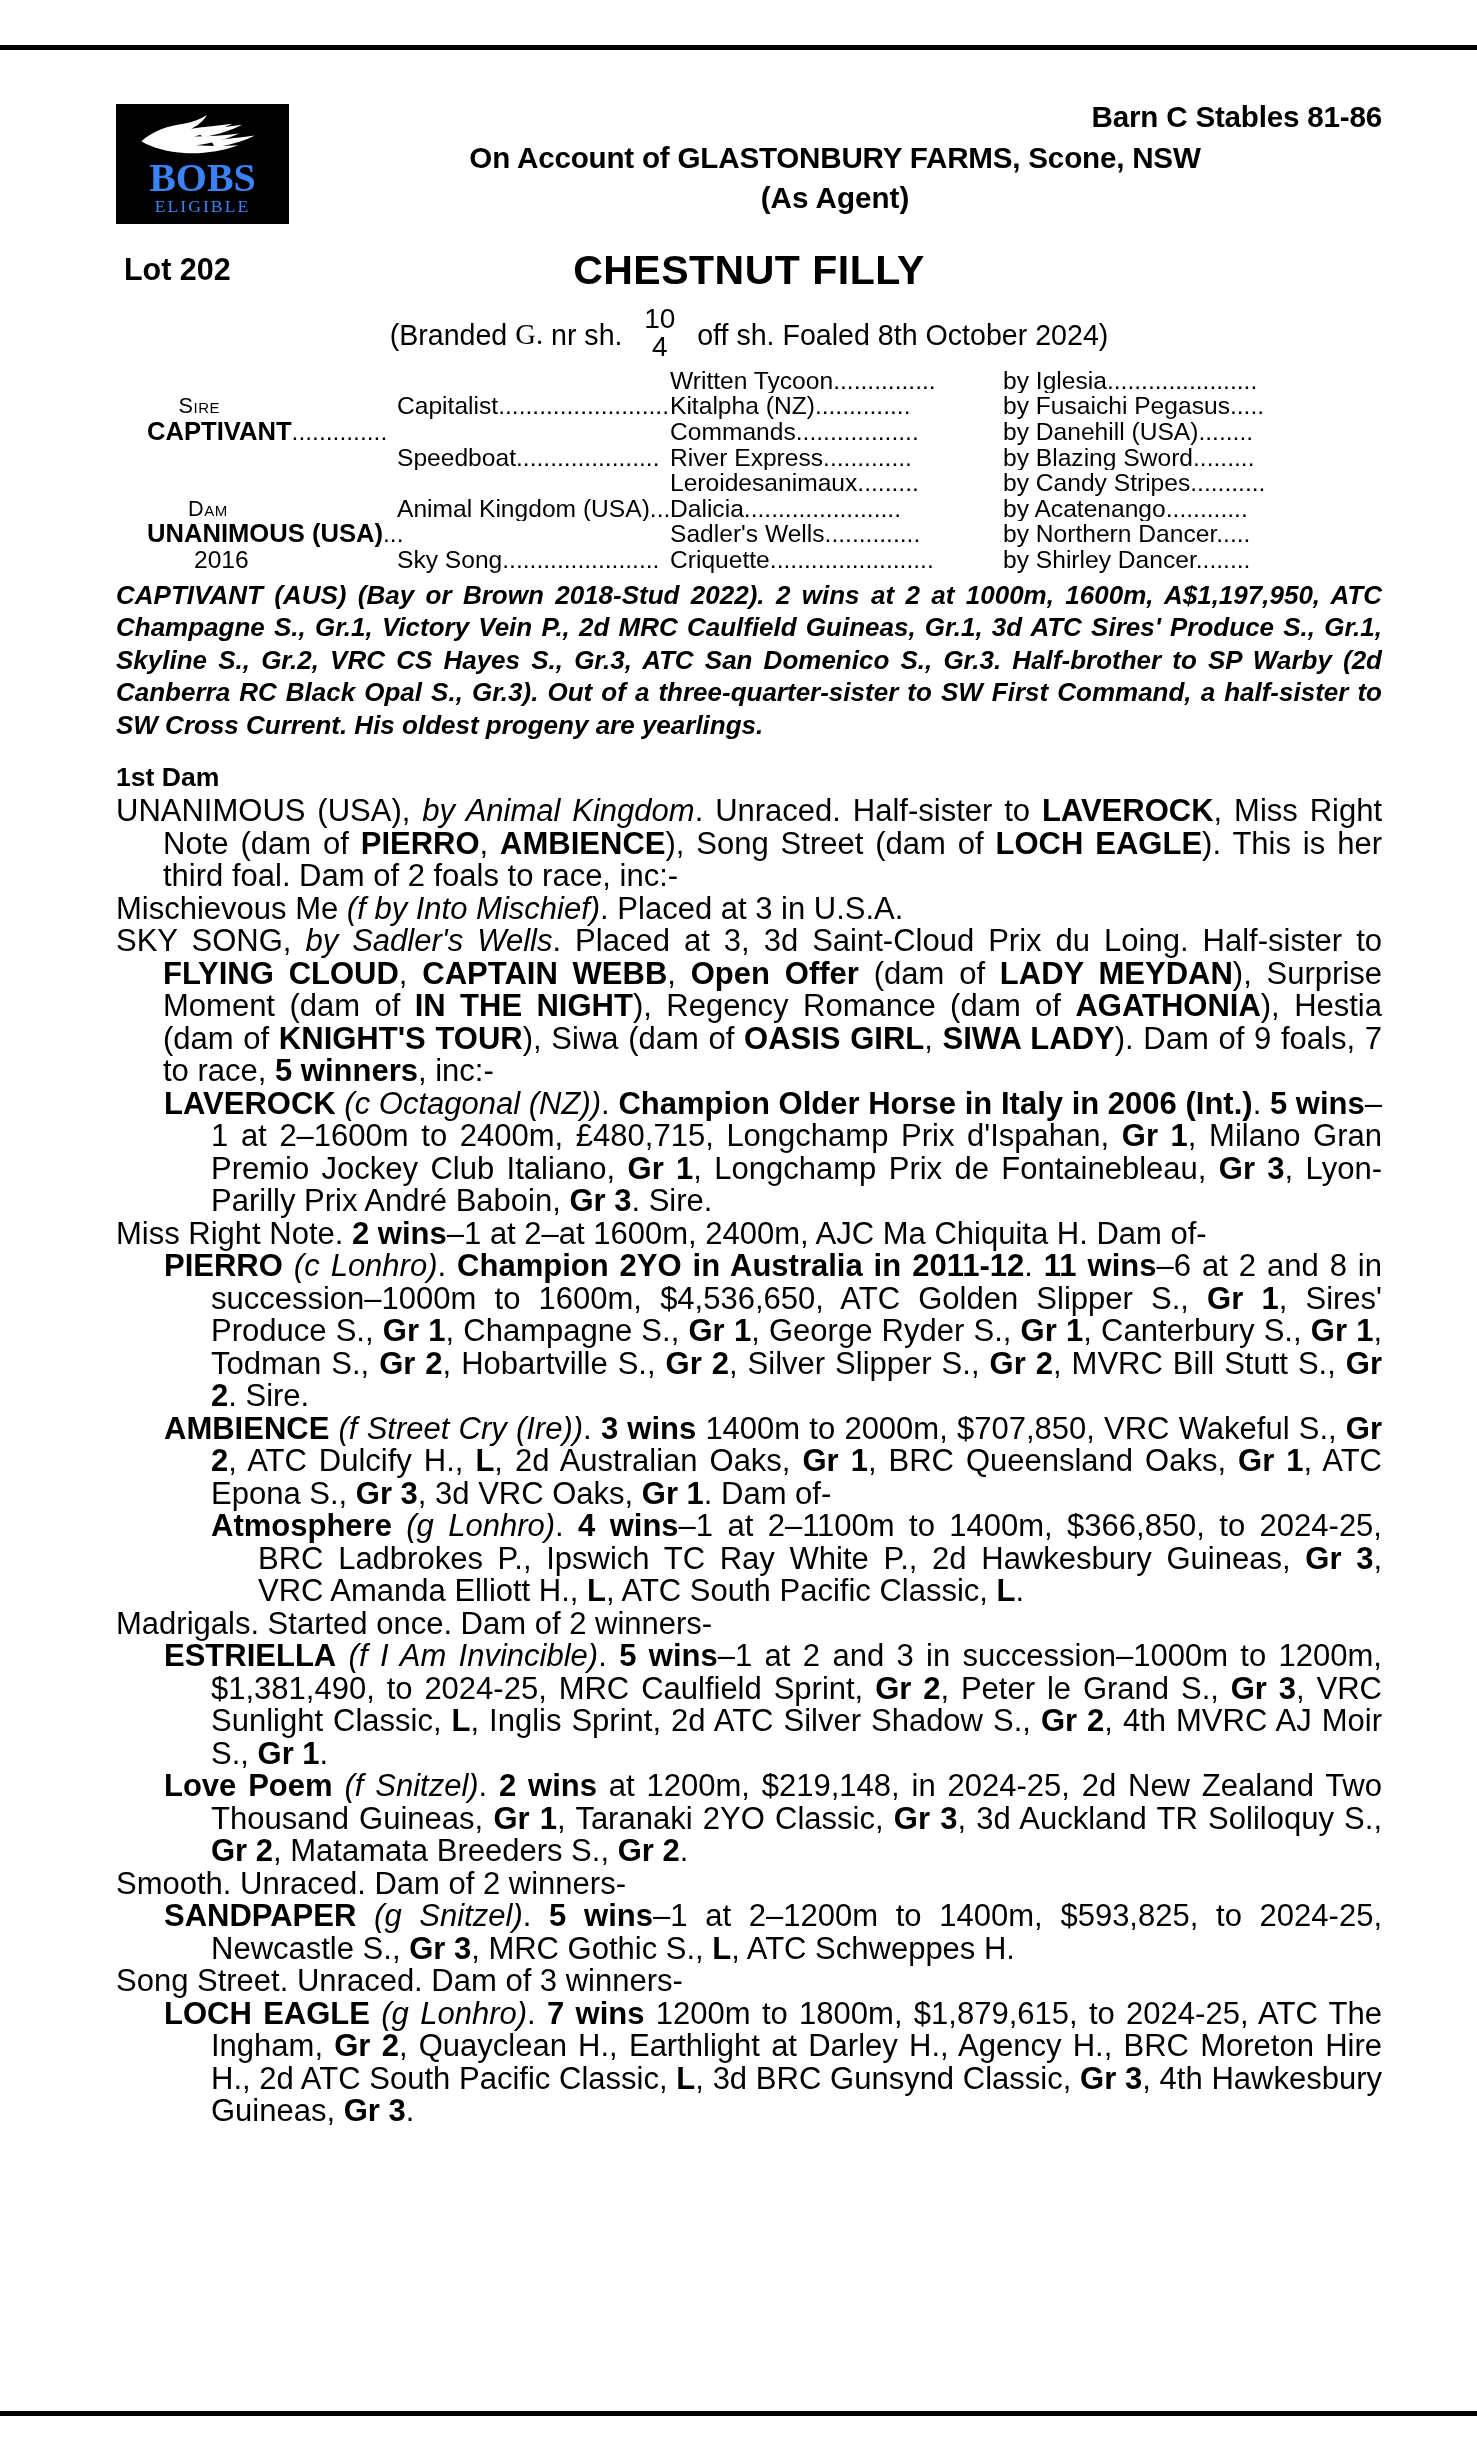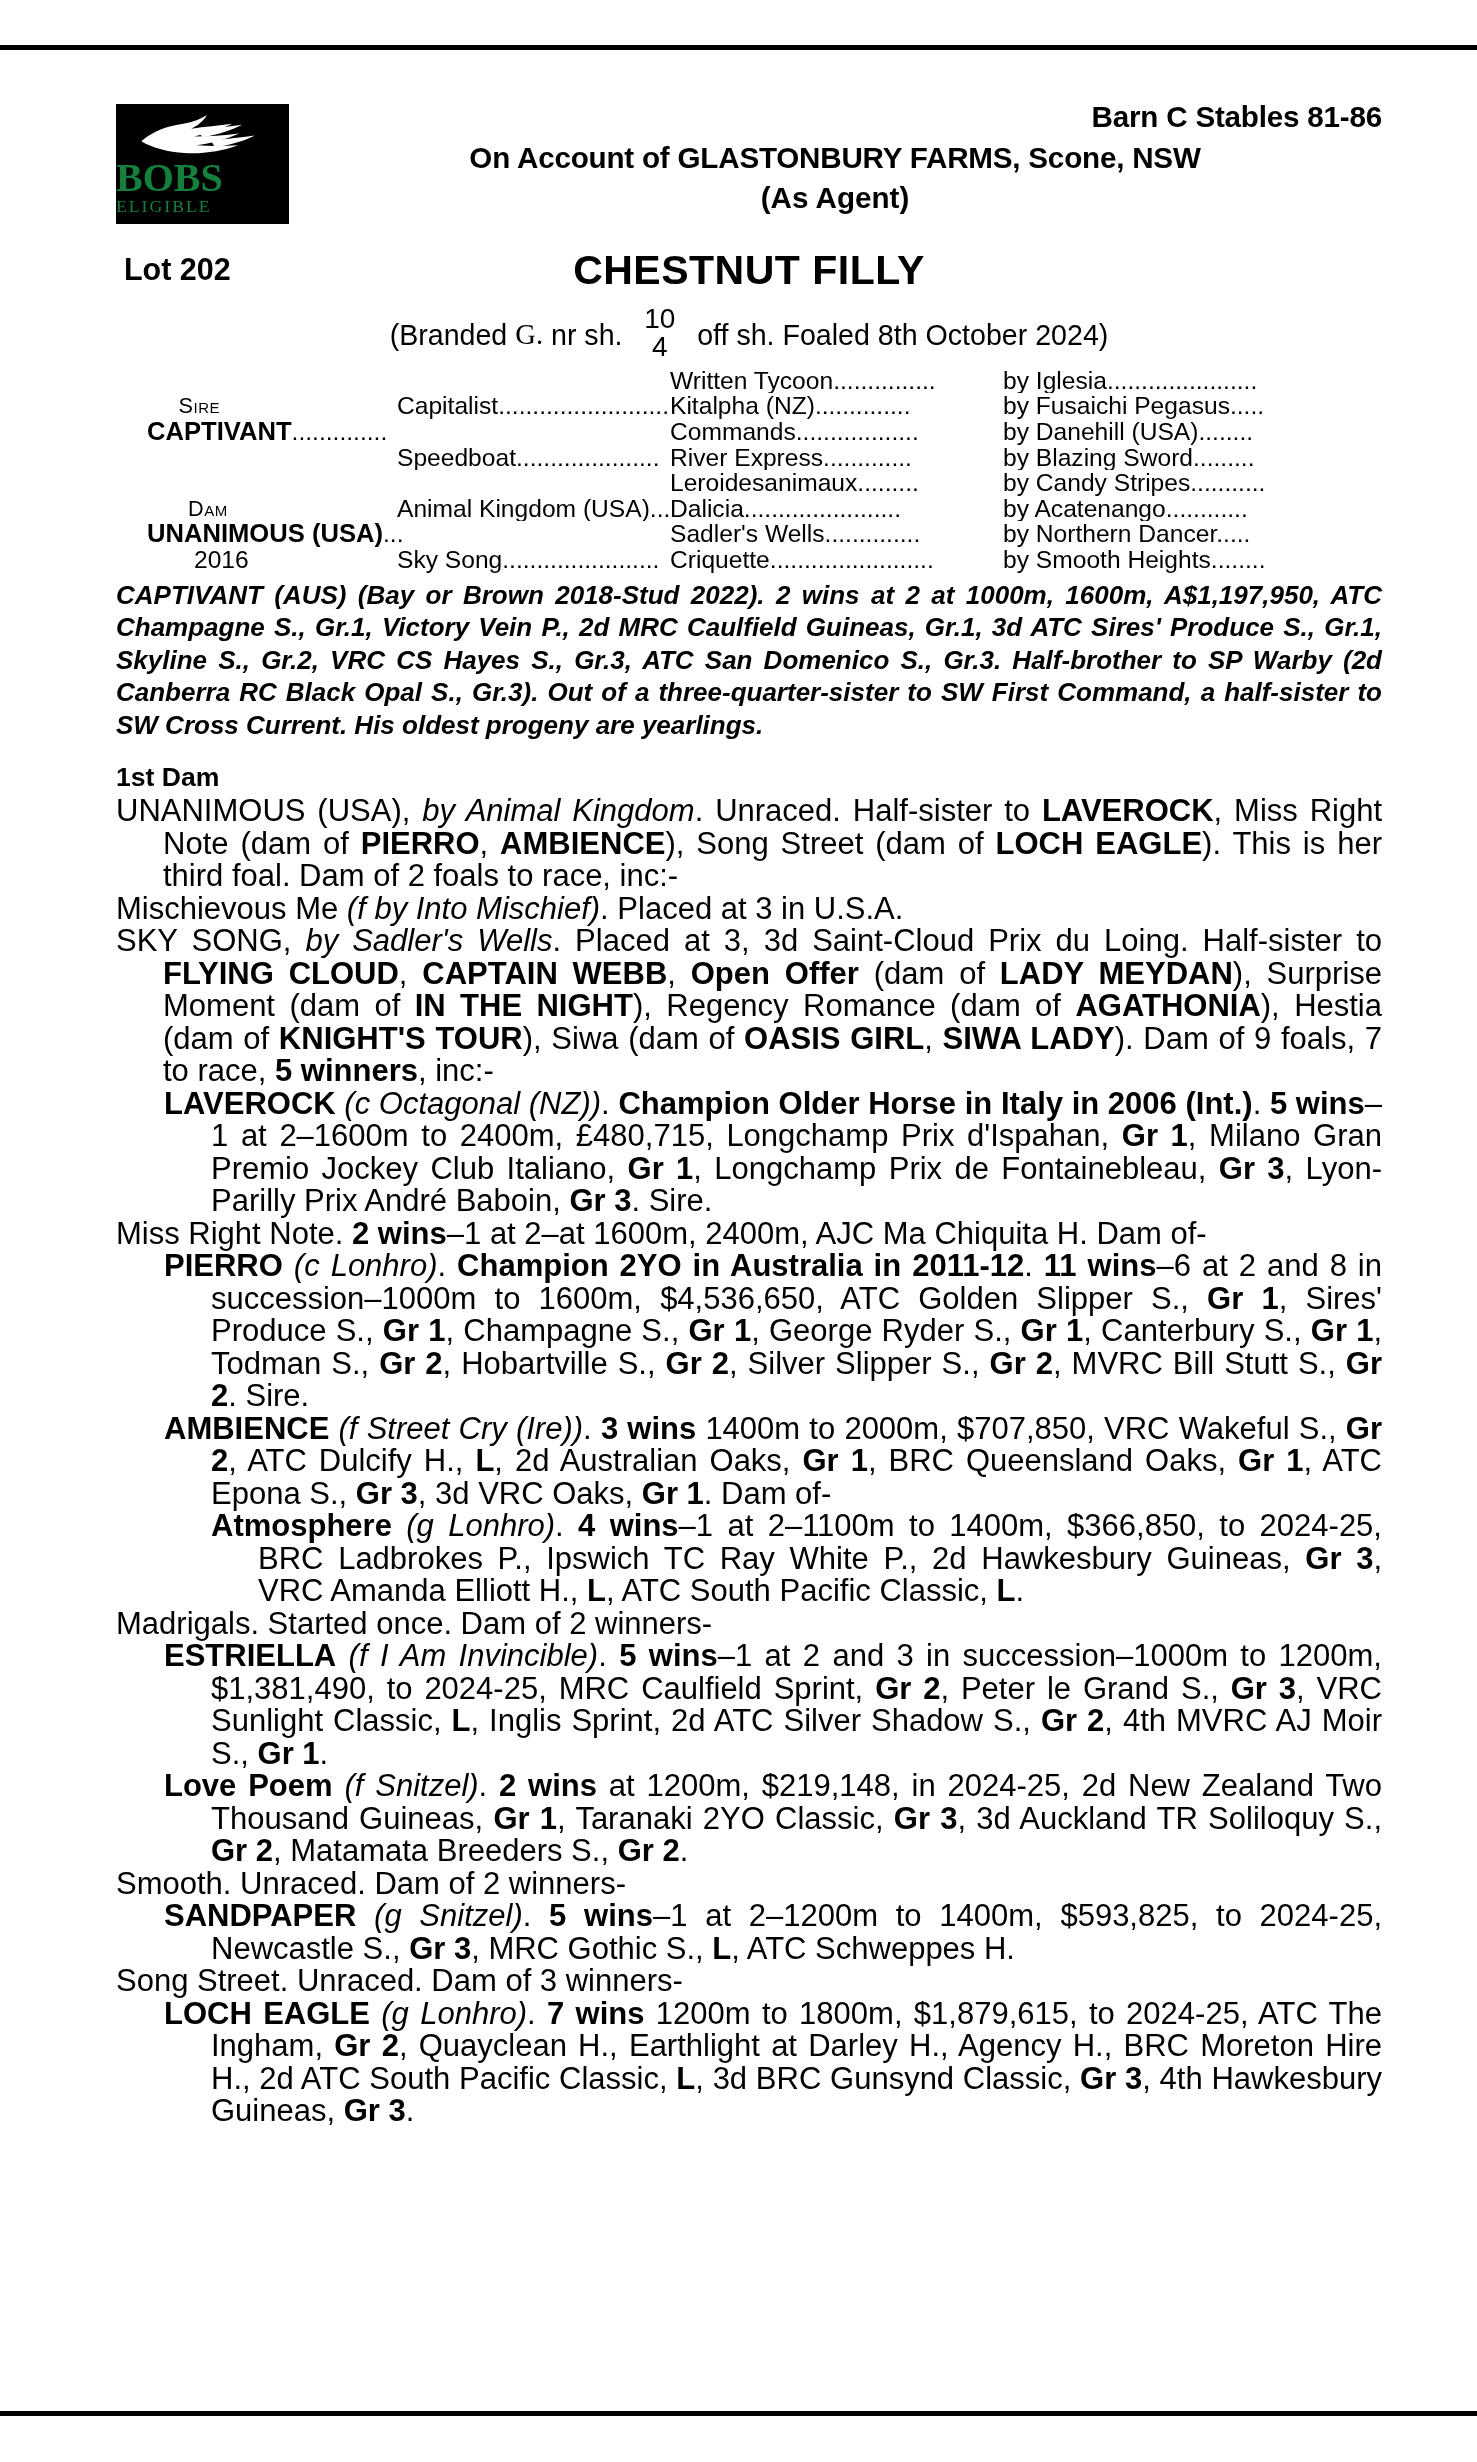--- a/index.html
+++ b/index.html
@@ -44,22 +44,22 @@
     position: relative;
     height: 158px;
   }
   .bobs-logo {
     position: absolute;
     left: 0px;
     top: 9.9px;
     width: 173px;
     height: 120px;
     background: #000;
-    color: #15803d;
-    text-align: left;
+    color: #3b82f6;
+    text-align: center;
     overflow: hidden;
   }
   .bobs-horse {
     width: 173px;
     height: 57px;
     position: relative;
   }
   .bobs-horse svg { position: absolute; left: 21.7px; top: 7.9px; }
   .bobs-word {
     font-family: "Liberation Serif", serif;
@@ -308,21 +308,21 @@
       </div>
 
       <div class="ped-col4">
         <div class="ped-line"><span>by Iglesia</span><span class="dots">......................</span></div>
         <div class="ped-line"><span>by Fusaichi Pegasus</span><span class="dots">.....</span></div>
         <div class="ped-line"><span>by Danehill (USA)</span><span class="dots">........</span></div>
         <div class="ped-line"><span>by Blazing Sword</span><span class="dots">.........</span></div>
         <div class="ped-line"><span>by Candy Stripes</span><span class="dots">...........</span></div>
         <div class="ped-line"><span>by Acatenango</span><span class="dots">............</span></div>
         <div class="ped-line"><span>by Northern Dancer</span><span class="dots">.....</span></div>
-        <div class="ped-line"><span>by Smooth Heights</span><span class="dots">........</span></div>
+        <div class="ped-line"><span>by Shirley Dancer</span><span class="dots">........</span></div>
       </div>
     </div>
 
     <div class="sire-summary">CAPTIVANT (AUS) (Bay or Brown 2018-Stud 2022). 2 wins at 2 at 1000m, 1600m, A$1,197,950, ATC Champagne S., Gr.1, Victory Vein P., 2d MRC Caulfield Guineas, Gr.1, 3d ATC Sires' Produce S., Gr.1, Skyline S., Gr.2, VRC CS Hayes S., Gr.3, ATC San Domenico S., Gr.3. Half-brother to SP Warby (2d Canberra RC Black Opal S., Gr.3). Out of a three-quarter-sister to SW First Command, a half-sister to SW Cross Current. His oldest progeny are yearlings.</div>
 
     <div class="dam-head">1st Dam</div>
     <div>
         <div class="para hang1">UNANIMOUS (USA), <i>by Animal Kingdom</i>. Unraced. Half-sister to <b>LAVEROCK</b>, Miss Right Note (dam of <b>PIERRO</b>, <b>AMBIENCE</b>), Song Street (dam of <b>LOCH EAGLE</b>). This is her third foal. Dam of 2 foals to race, inc:-</div>
         <div class="para hang1">Mischievous Me <i>(f by Into Mischief)</i>. Placed at 3 in U.S.A.</div>
       </div>

